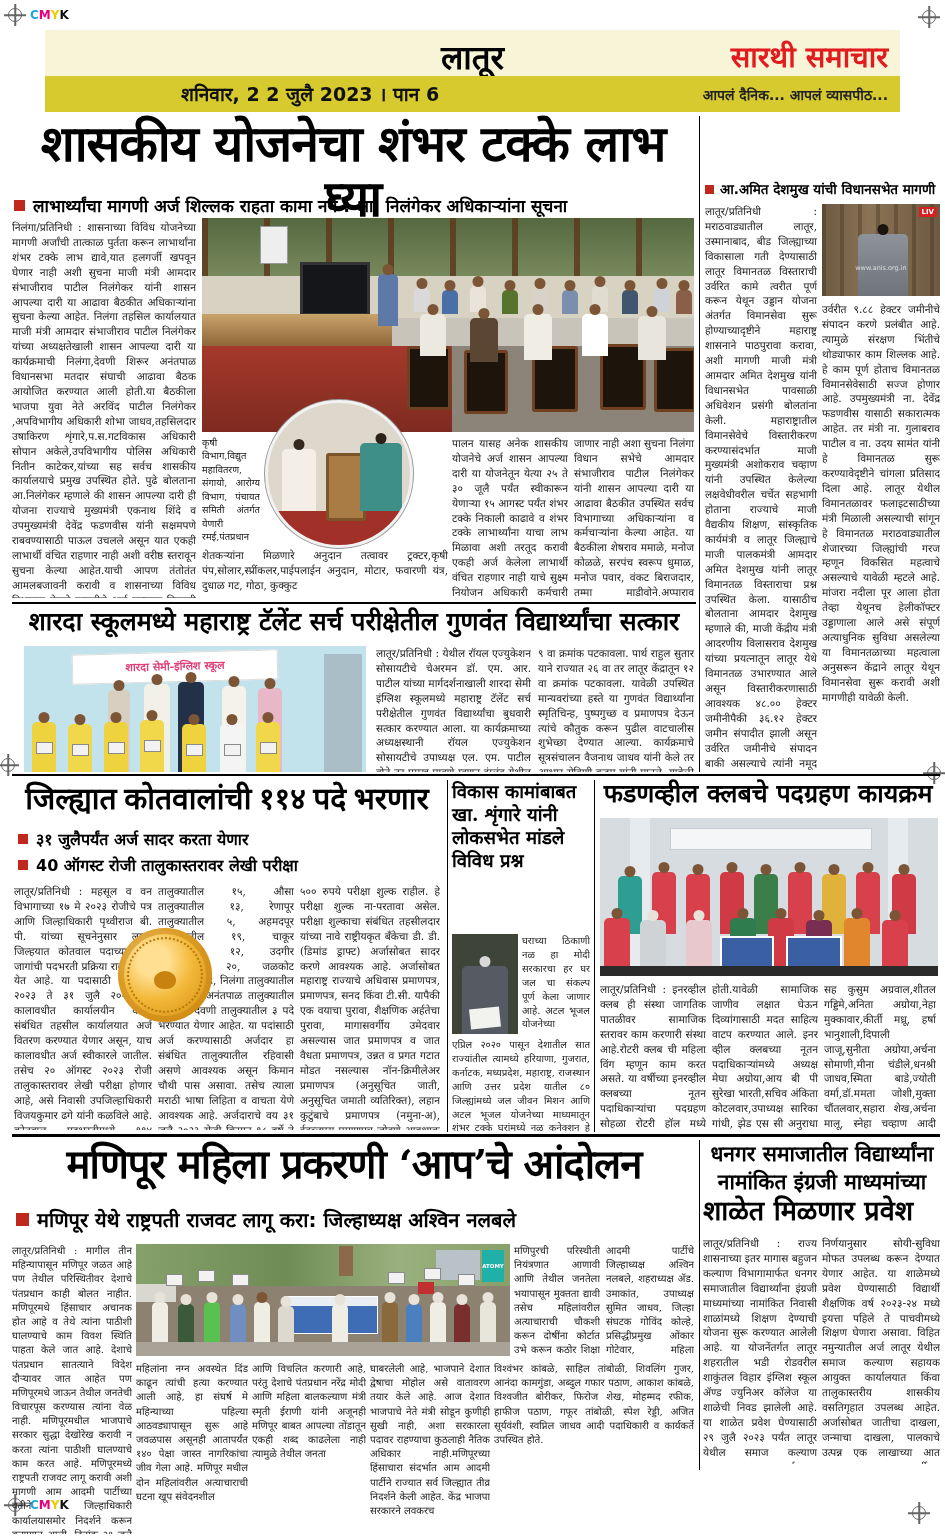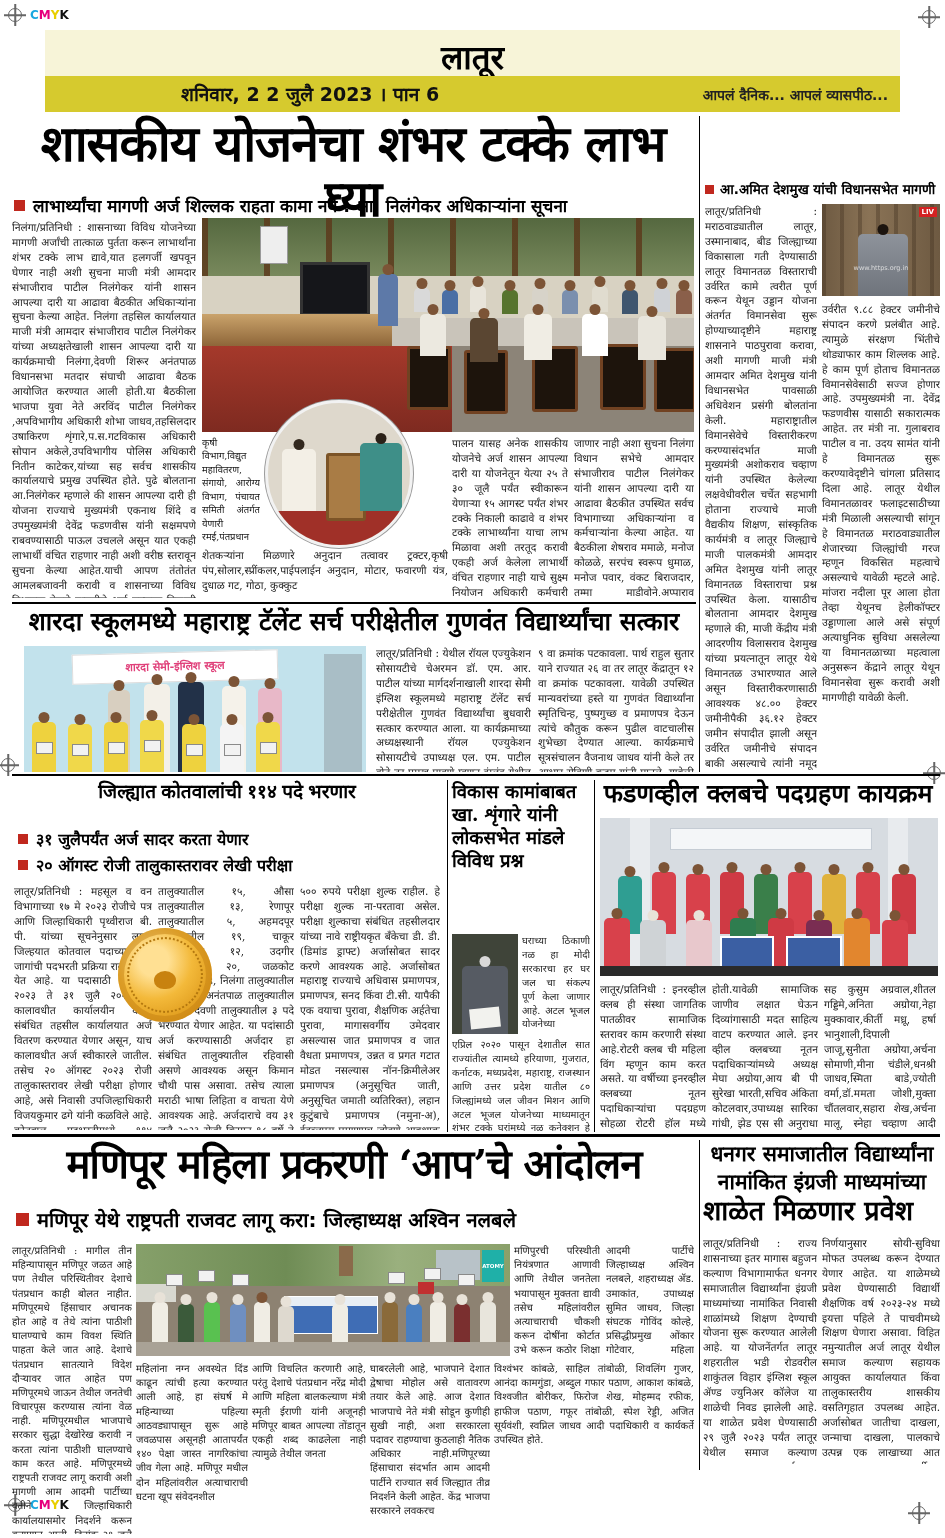--- a/index.html
+++ b/index.html
@@ -47,20 +47,21 @@
   <div class="cmyk" style="left:30px;top:8px"><span class="c">C</span><span class="m">M</span><span class="y">Y</span><span class="k">K</span></div>
   <div class="reg" style="left:922px;top:10px"></div>
   <div class="reg" style="left:1px;top:758px"></div>
   <div class="reg" style="left:927px;top:766px"></div>
   <div class="reg" style="left:8px;top:1498px"></div>
   <div class="cmyk" style="left:30px;top:1498px"><span class="c">C</span><span class="m">M</span><span class="y">Y</span><span class="k">K</span></div>
   <div class="reg" style="left:912px;top:1506px"></div>
 
   <div id="band1">
     <div class="abs" style="left:0;top:4px;width:100%;text-align:center;font-size:33px;font-weight:900;color:#000;font-family:'DejaVu Serif',serif">लातूर</div>
+    <div class="abs" style="right:12px;top:6px;font-size:29px;font-weight:900;color:#e11b1e;font-family:'DejaVu Serif',serif">सारथी समाचार</div>
   </div>
   <div id="band2">
     <div class="abs" style="left:0;top:5px;width:62%;text-align:center;font-size:19px;font-weight:800;color:#111">शनिवार, 2 2 जुलै 2023 । पान 6</div>
     <div class="abs" style="right:12px;top:9px;font-size:14px;font-weight:800;color:#222">आपलं दैनिक... आपलं व्यासपीठ...</div>
   </div>
 
   <div class="h" style="left:12px;top:116px;width:682px;height:74px;font-size:50px;letter-spacing:-1px;text-align:center;font-family:'DejaVu Serif',serif">शासकीय योजनेचा शंभर टक्के लाभ घ्या</div>
   <div class="bullet" style="left:14px;top:194px;width:680px;font-size:17px">
     <span class="sq"></span>
     <span>लाभार्थ्यांचा मागणी अर्ज शिल्लक राहता कामा नये : आ. निलंगेकर अधिकाऱ्यांना सूचना</span>
@@ -143,34 +144,34 @@
   <div class="rulev" style="left:699px;top:116px;height:656px"></div>
   <div class="bullet" style="left:705px;top:180px;width:236px;font-size:13.5px">
     <span class="sq" style="width:9px;height:9px;margin-right:6px"></span>
     <span>आ.अमित देशमुख यांची विधानसभेत मागणी</span>
   </div>
   <div class="t" style="left:705px;top:204px;width:112px;height:566px">लातूर/प्रतिनिधी : मराठवाड्यातील लातूर, उस्मानाबाद, बीड जिल्ह्याच्या विकासाला गती देण्यासाठी लातूर विमानतळ विस्ताराची उर्वरित कामे त्वरीत पूर्ण करून येथून उड्डान योजना अंतर्गत विमानसेवा सुरू होण्याच्यादृष्टीने महाराष्ट्र शासनाने पाठपुरावा करावा, अशी मागणी माजी मंत्री आमदार अमित देशमुख यांनी विधानसभेत पावसाळी अधिवेशन प्रसंगी बोलतांना केली. महाराष्ट्रातील विमानसेवेचे विस्तारीकरण करण्यासंदर्भात माजी मुख्यमंत्री अशोकराव चव्हाण यांनी उपस्थित केलेल्या लक्षवेधीवरील चर्चेत सहभागी होताना राज्याचे माजी वैद्यकीय शिक्षण, सांस्कृतिक कार्यमंत्री व लातूर जिल्ह्याचे माजी पालकमंत्री आमदार अमित देशमुख यांनी लातूर विमानतळ विस्ताराचा प्रश्न उपस्थित केला. यासाठीच बोलताना आमदार देशमुख म्हणाले की, माजी केंद्रीय मंत्री आदरणीय विलासराव देशमुख यांच्या प्रयत्नातून लातूर येथे विमानतळ उभारण्यात आले असून विस्तारीकरणासाठी आवश्यक ४८.०० हेक्टर जमीनीपैकी ३६.१२ हेक्टर जमीन संपादीत झाली असून उर्वरित जमीनीचे संपादन बाकी असल्याचे त्यांनी नमूद केले.</div>
   <div class="photo" style="left:822px;top:204px;width:118px;height:92px;background:linear-gradient(90deg,#6e5a42,#8a7356 40%,#6e5a42)">
     <div class="abs" style="left:0;top:0;width:118px;height:92px;background:repeating-linear-gradient(90deg,rgba(60,44,28,.35) 0 4px,transparent 4px 18px)"></div>
     <div class="pn" style="left:36px;top:30px;width:50px;height:62px;background:linear-gradient(#8e939b,#6f747c);--hd:#1c140e"></div>
     <div class="abs" style="right:3px;top:3px;background:#d42222;color:#fff;font-size:7px;font-weight:700;padding:1px 3px">LIV</div>
-    <div class="abs" style="left:0;bottom:24px;width:118px;text-align:center;font-size:6.5px;color:#e8e8e8;opacity:.85">www.https.org.in</div>
+    <div class="abs" style="left:0;bottom:24px;width:118px;text-align:center;font-size:6.5px;color:#e8e8e8;opacity:.85">www.anis.org.in</div>
   </div>
   <div class="t" style="left:822px;top:302px;width:118px;height:468px">उर्वरीत ९.८८ हेक्टर जमीनीचे संपादन करणे प्रलंबीत आहे. त्यामुळे संरक्षण भिंतीचे थोड्याफार काम शिल्लक आहे. हे काम पूर्ण होताच विमानतळ विमानसेवेसाठी सज्ज होणार आहे. उपमुख्यमंत्री ना. देवेंद्र फडणवीस यासाठी सकारात्मक आहेत. तर मंत्री ना. गुलाबराव पाटील व ना. उदय सामंत यांनी हे विमानतळ सुरू करण्यावेदृष्टीने चांगला प्रतिसाद दिला आहे. लातूर येथील विमानतळावर फलाइटसाठीच्या मंत्री मिळाली असल्याची सांगून हे विमानतळ मराठवाड्यातील शेजारच्या जिल्ह्यांची गरज म्हणून विकसित महत्वाचे असल्याचे यावेळी म्हटले आहे. मांजरा नदीला पूर आला होता तेव्हा येथूनच हेलीकॉफ्टर उड्डाणाला आले असे संपूर्ण अत्याधुनिक सुविधा असलेल्या या विमानतळाच्या महत्वाला अनुसरून केंद्राने लातूर येथून विमानसेवा सुरू करावी अशी मागणीही यावेळी केली.</div>
 
   <div class="ruleh" style="left:12px;top:774px;width:928px;height:2px"></div>
 
-  <div class="h" style="left:14px;top:782px;width:426px;font-size:19px;text-align:center;font-family:Liberation Sans, sans-serif">जिल्ह्यात कोतवालांची ११४ पदे भरणार</div>
+  <div class="h" style="left:14px;top:782px;width:426px;font-size:30px;text-align:center;font-family:Liberation Serif, serif">जिल्ह्यात कोतवालांची ११४ पदे भरणार</div>
   <div class="bullet" style="left:18px;top:828px;width:420px;font-size:16px">
     <span class="sq" style="width:10px;height:10px"></span>
     <span>३१ जुलैपर्यंत अर्ज सादर करता येणार</span>
   </div>
   <div class="bullet" style="left:18px;top:854px;width:420px;font-size:16px">
     <span class="sq" style="width:10px;height:10px"></span>
-    <span>२० ऑगस्ट रोजी तालुकास्तरावर लेखी परीक्षा</span>
+    <span>40 ऑगस्ट रोजी तालुकास्तरावर लेखी परीक्षा</span>
   </div>
   <div class="t" style="left:14px;top:884px;width:138px;height:246px">लातूर/प्रतिनिधी : महसूल व वन विभागाच्या १७ मे २०२३ रोजीचे पत्र आणि जिल्हाधिकारी पृथ्वीराज बी. पी. यांच्या सूचनेनुसार लातूर जिल्हयात कोतवाल पदाच्या ११४ जागांची पदभरती प्रक्रिया राबविण्यात येत आहे. या पदासाठी २४ जुलै २०२३ ते ३१ जुलै २०२३ या कालावधीत कार्यालयीन वेळेत संबंधित तहसील कार्यालयात अर्ज वितरण करण्यात येणार असून, याच कालावधीत अर्ज स्वीकारले जातील. तसेच २० ऑगस्ट २०२३ रोजी तालुकास्तरावर लेखी परीक्षा होणार आहे, असे निवासी उपजिल्हाधिकारी विजयकुमार ढगे यांनी कळविले आहे. कोतवाल पदभरतीमध्ये ११४ पदांपैकी ५२ पदे खुल्या संवर्गासाठी असून उर्वरित पदे विविध संवर्गासाठी राखीव राहतील. यामध्ये लातूर</div>
   <div class="t" style="left:158px;top:884px;width:136px;height:246px">तालुक्यातील १५, औसा तालुक्यातील १३, रेणापूर तालुक्यातील ५, अहमदपूर तालुक्यातील १९, चाकूर तालुक्यातील १२, उदगीर तालुक्यातील २०, जळकोट तालुक्यातील ९, निलंगा तालुक्यातील १४, शिरूर अनंतपाळ तालुक्यातील ६ आणि देवणी तालुक्यातील ३ पदे भरण्यात येणार आहेत. या पदांसाठी अर्ज करण्यासाठी अर्जदार हा संबंधित तालुक्यातील रहिवासी असणे आवश्यक असून किमान चौथी पास असावा. तसेच त्याला मराठी भाषा लिहिता व वाचता येणे आवश्यक आहे. अर्जदाराचे वय ३१ जुलै २०२३ रोजी किमान १८ वर्षे ते कमाल ४० वर्षे असावे. मागासवर्गीय उमेदवारांना ४०० रुपये परीक्षा शुल्क राहणार असून खुल्या प्रवर्गांतील उमेदवारांना</div>
   <div class="t" style="left:300px;top:884px;width:140px;height:246px">५०० रुपये परीक्षा शुल्क राहील. हे परीक्षा शुल्क ना-परतावा असेल. परीक्षा शुल्काचा संबंधित तहसीलदार यांच्या नावे राष्ट्रीयकृत बँकेचा डी. डी. (डिमांड ड्राफ्ट) अर्जासोबत सादर करणे आवश्यक आहे. अर्जासोबत महाराष्ट्र राज्याचे अधिवास प्रमाणपत्र, प्रमाणपत्र, सनद किंवा टी.सी. यापैकी एक वयाचा पुरावा, शैक्षणिक अर्हतेचा पुरावा, मागासवर्गीय उमेदवार असल्यास जात प्रमाणपत्र व जात वैधता प्रमाणपत्र, उन्नत व प्रगत गटात मोडत नसल्यास नॉन-क्रिमीलेअर प्रमाणपत्र (अनुसूचित जाती, अनुसूचित जमाती व्यतिरिक्त), लहान कुटुंबाचे प्रमाणपत्र (नमुना-अ), ईडब्लूएस प्रमाणपत्र जोडणे आवश्यक आहे. कोतवाल पदासाठी लेखी परीक्षेद्वारे गुणवत्तेनुसार निवड करण्यात येईल. परीक्षेबाबतची सविस्तर माहिती लातूर जिल्हाधिकारी कार्यालयाच्या https://latur.gov.in या संकेतस्थळावर उपलब्ध करून देण्यात येणार असल्याचे श्री. ढगे यांनी कळविले आहे.</div>
   <div class="seal" style="left:118px;top:928px;width:94px;height:94px">
     <div class="ring"></div>
     <div class="lamp"></div>
   </div>
 
   <div class="rulev" style="left:447px;top:780px;height:352px"></div>

